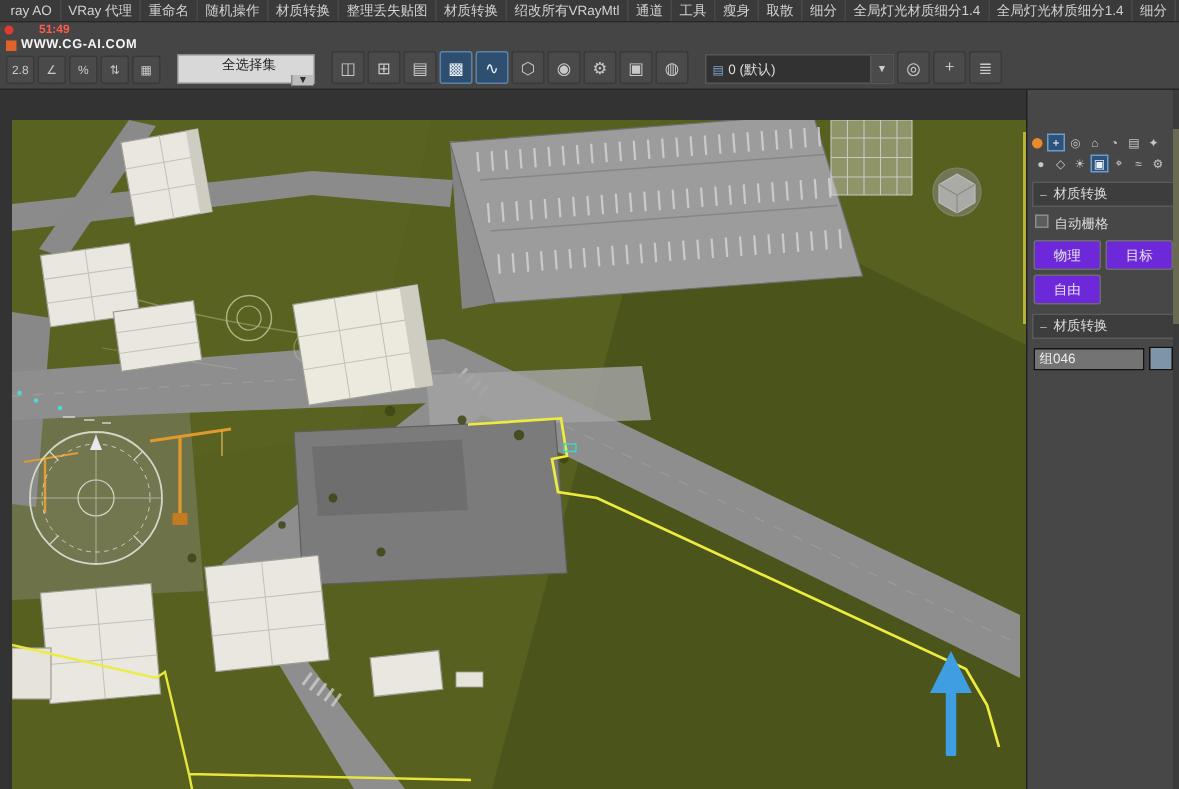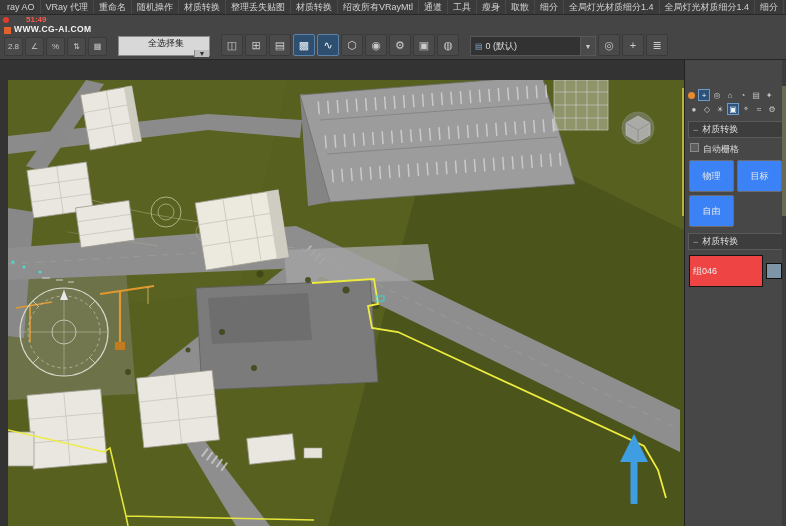--- a/index.html
+++ b/index.html
@@ -53,25 +53,25 @@
   .ptab.active{background:#2e527a;border-color:#6e9cc8;color:#eaf2fa;}
   .combo.type{width:100%;height:18px;background:#595959;color:#eee;border:1px solid #787878;
               margin:4px 0 2px 0;border-top:1px solid #c8a23c;}
   .combo.type .arrow{background:#6a6a6a;color:#ddd;border-left:1px solid #787878;}
   .rollout{height:15px;background:#3d3d3d;border:1px solid #5a5a5a;color:#ddd;font-size:9px;
            display:flex;align-items:center;gap:4px;padding:0 4px;margin-top:5px;cursor:default;}
   .rollout .minus{color:#aaa;font-size:9px;}
   .autogrid{display:flex;align-items:flex-start;gap:4px;font-size:9px;color:#ddd;margin:5px 2px 3px 2px;}
   .checkbox{width:9px;height:9px;background:#5d5d5d;border:1px solid #8b8b8b;box-sizing:border-box;}
   .btn-grid{display:flex;flex-wrap:wrap;gap:3px;padding:1px 1px;}
-  .pbtn{width:45px;height:32px;background:#3b82f6;border:1px solid #6c6c6c;border-radius:2px;
+  .pbtn{width:45px;height:20px;background:#6d28d9;border:1px solid #6c6c6c;border-radius:2px;
         color:#e9e9e9;font-size:9px;display:flex;align-items:center;justify-content:center;
         box-sizing:border-box;cursor:default;}
   .name-row{display:flex;align-items:center;gap:3px;margin:5px 1px;}
-  .name-field{flex:1;height:32px;background:#ef4444;border:1px solid #151515;color:#eee;
+  .name-field{flex:1;height:15px;background:#737373;border:1px solid #151515;color:#eee;
               font-size:9px;display:flex;align-items:center;padding:0 3px;box-sizing:border-box;}
   .swatch{width:14px;height:14px;border:1px solid #111;flex:none;}
   .pscroll{position:absolute;right:0;top:0;bottom:0;width:4px;background:#3b3b3b;}
   .pthumb{position:absolute;right:0;top:26px;width:4px;height:130px;background:#6a6a52;}
 </style>
 </head>
 <body>
 
 <div class="menubar">
   <span class="menu-item">ray AO</span>

